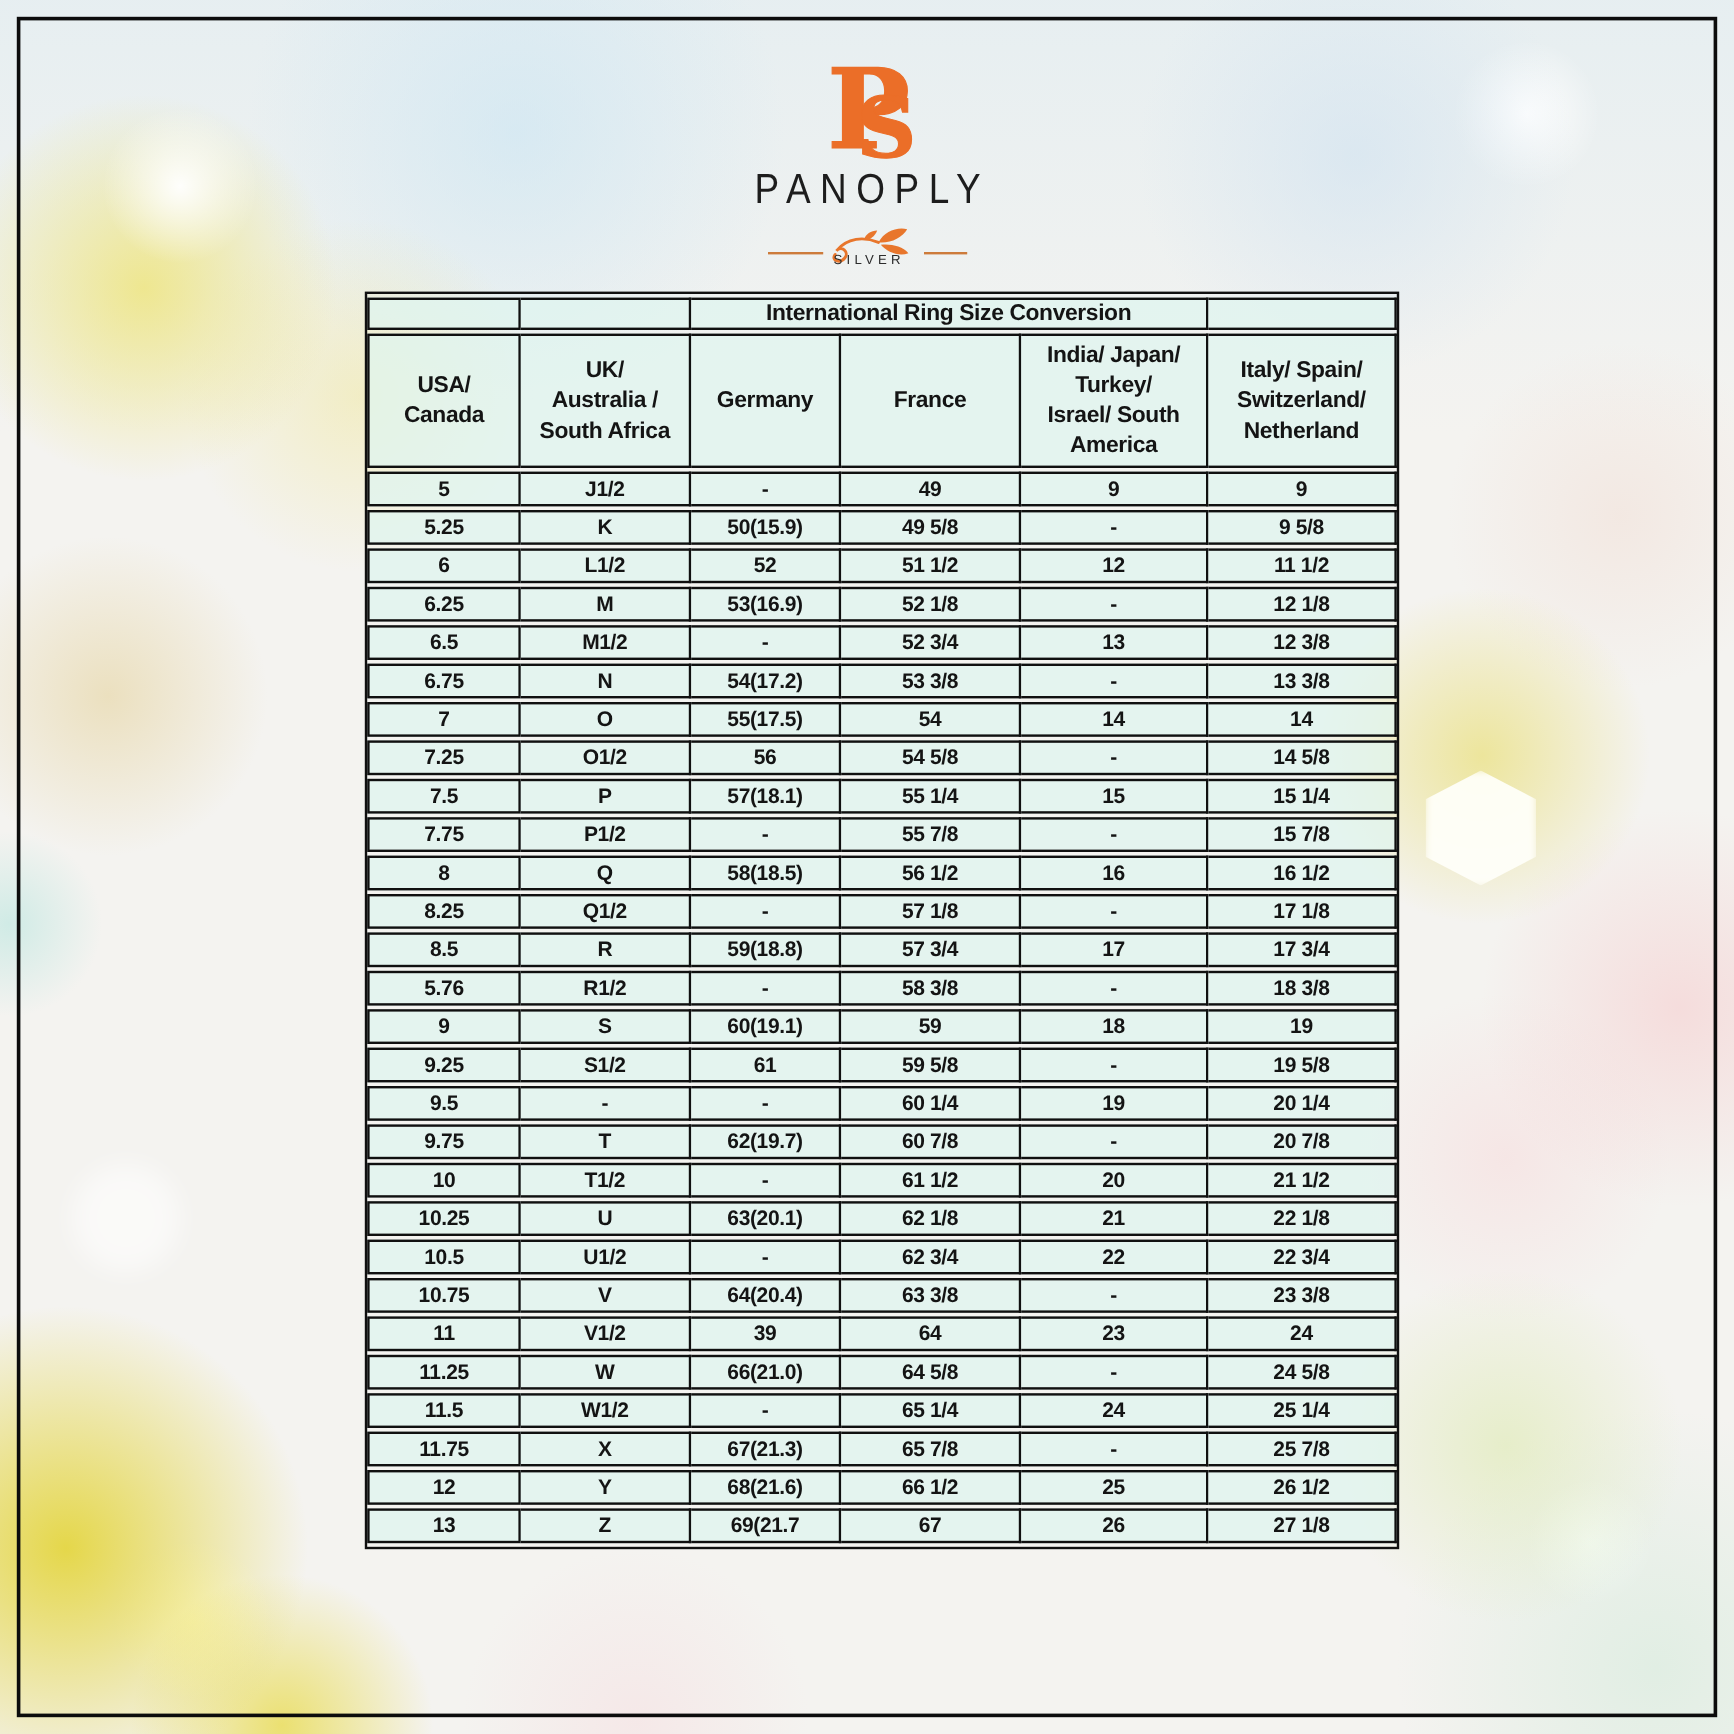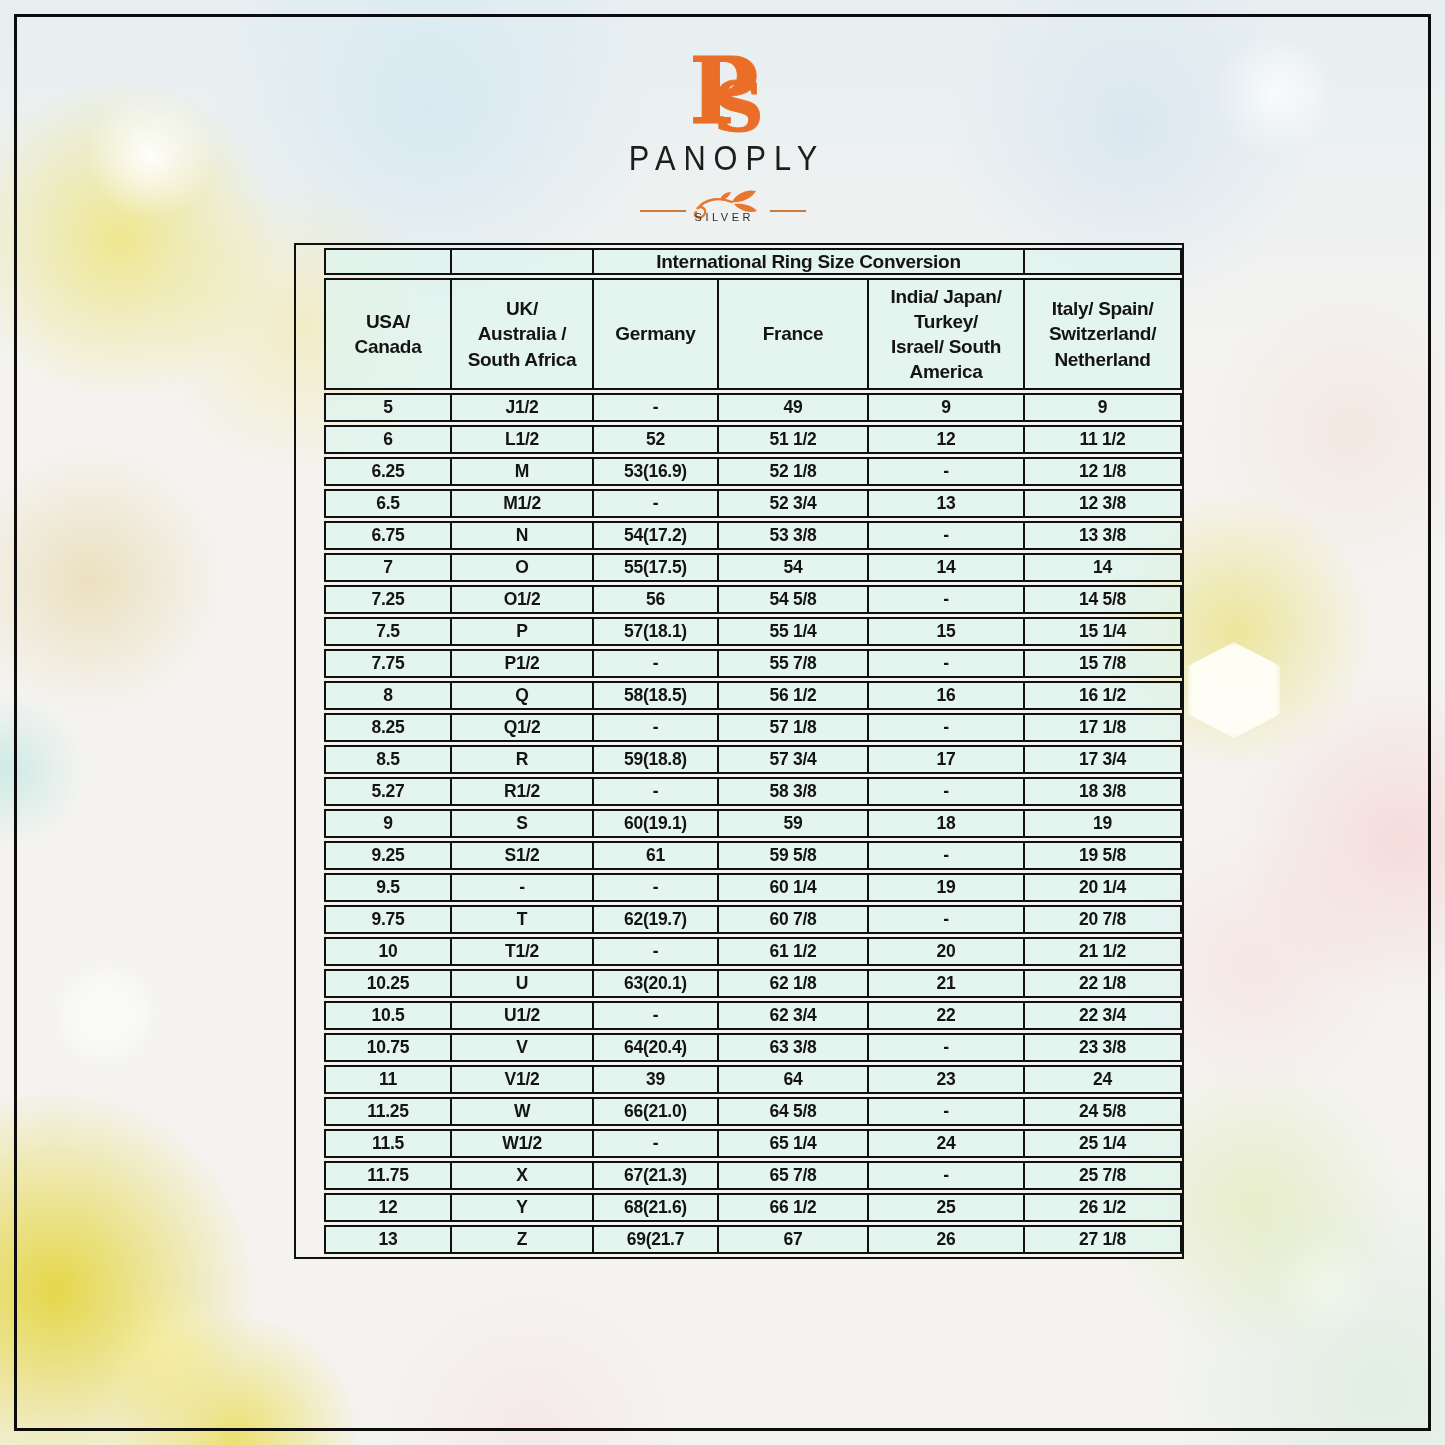--- a/index.html
+++ b/index.html
@@ -51,24 +51,23 @@
   .divider .line { height:2px; background:#cd7b3b; }
   .divider .line.left  { width:46px; margin-right:4px; margin-top:14px; }
   .divider .line.right { width:36px; margin-left:4px; margin-top:14px; }
   .brand-subtitle {
     position:absolute; top:211px; left:50%; transform:translateX(-50%);
     font-size:11px; font-weight:400; color:#2c2c2c; letter-spacing:3.5px; padding-left:3.5px; white-space:nowrap;
   }
 
   
   table.ring-table {
-    position:absolute; left:294px; top:243px; width:858px;
+    position:absolute; left:304px; top:243px; width:858px;
     table-layout:fixed; border-collapse:separate; border-spacing:0 3px;
     border:2px solid #101010;
-    padding-left:28px;
   }
   .ring-table td, .ring-table th {
     border:2px solid #101010; background:rgba(222,244,239,.74);
     color:#141414; font-weight:bold; text-align:center; vertical-align:middle;
     padding:0; overflow:hidden; letter-spacing:-0.3px;
   }
   .ring-table td + td, .ring-table th + th { border-left:none; }
   .title-row td { height:23px; font-size:19px; }
   .header-row th { height:108px; font-size:19px; line-height:1.32; white-space:pre-line; }
   .ring-table tbody td { height:25px; font-size:17.5px; }
@@ -139,20 +138,28 @@
     <tbody id="ring-tbody">
         <tr>
           <td>5</td>
           <td>J1/2</td>
           <td>-</td>
           <td>49</td>
           <td>9</td>
           <td>9</td>
         </tr>
         <tr>
+          <td>5.25</td>
+          <td>K</td>
+          <td>50(15.9)</td>
+          <td>49 5/8</td>
+          <td>-</td>
+          <td>9 5/8</td>
+        </tr>
+        <tr>
           <td>6</td>
           <td>L1/2</td>
           <td>52</td>
           <td>51 1/2</td>
           <td>12</td>
           <td>11 1/2</td>
         </tr>
         <tr>
           <td>6.25</td>
           <td>M</td>
@@ -227,21 +234,21 @@
         </tr>
         <tr>
           <td>8.5</td>
           <td>R</td>
           <td>59(18.8)</td>
           <td>57 3/4</td>
           <td>17</td>
           <td>17 3/4</td>
         </tr>
         <tr>
-          <td>5.27</td>
+          <td>5.76</td>
           <td>R1/2</td>
           <td>-</td>
           <td>58 3/8</td>
           <td>-</td>
           <td>18 3/8</td>
         </tr>
         <tr>
           <td>9</td>
           <td>S</td>
           <td>60(19.1)</td>

